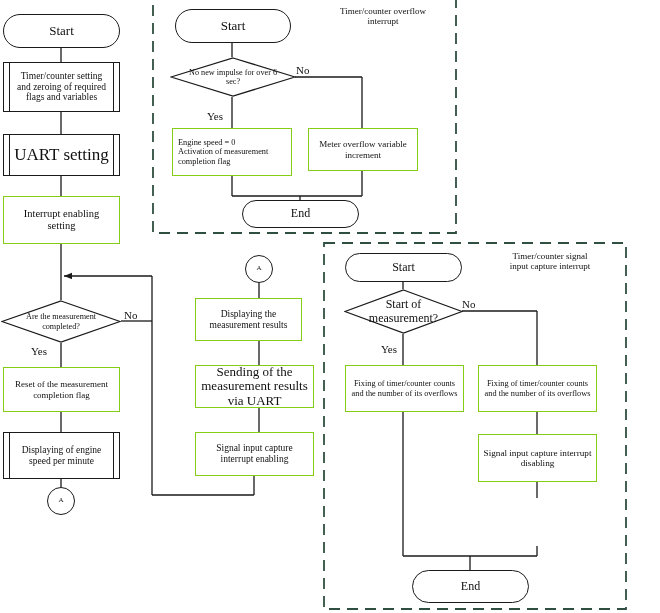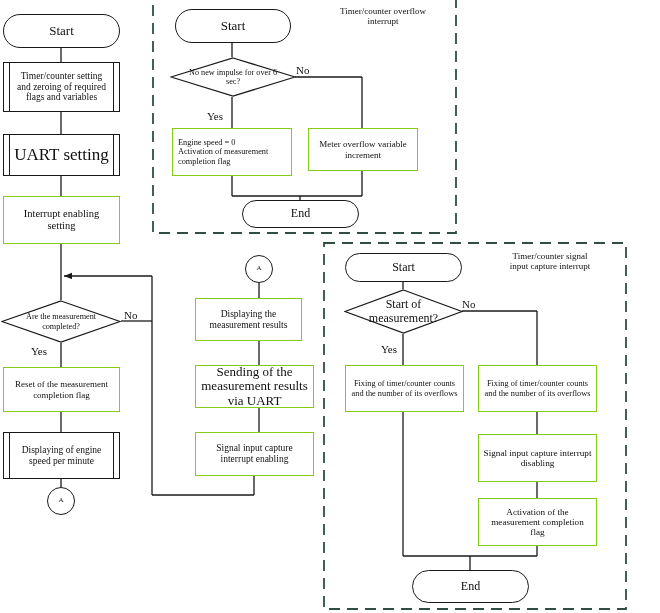--- a/index.html
+++ b/index.html
@@ -163,17 +163,16 @@
   </div>
   <div class="lbl" style="left:381px;top:343px;font-size:11px;">Yes</div>
   <div class="lbl" style="left:462px;top:298px;font-size:11px;">No</div>
 
   <div class="node proc" style="left:345px;top:365px;width:119px;height:47px;font-size:8.3px;padding:0 2px;">Fixing of timer/counter counts and the number of its overflows</div>
 
   <div class="node proc" style="left:478px;top:365px;width:119px;height:47px;font-size:8.3px;padding:0 2px;">Fixing of timer/counter counts and the number of its overflows</div>
 
   <div class="node proc" style="left:478px;top:434px;width:119px;height:48px;font-size:9.2px;padding:0 4px;">Signal input capture interrupt disabling</div>
 
-  <div class="node proc" style="left:478px;top:498px;width:119px;height:48px;font-size:9.2px;padding:0 4px;">Activation of the measurement completion flag</div>
 
   <div class="node term" style="left:412px;top:570px;width:117px;height:33px;font-size:12px;">End</div>
 
 </div>
 
 </body></html>

